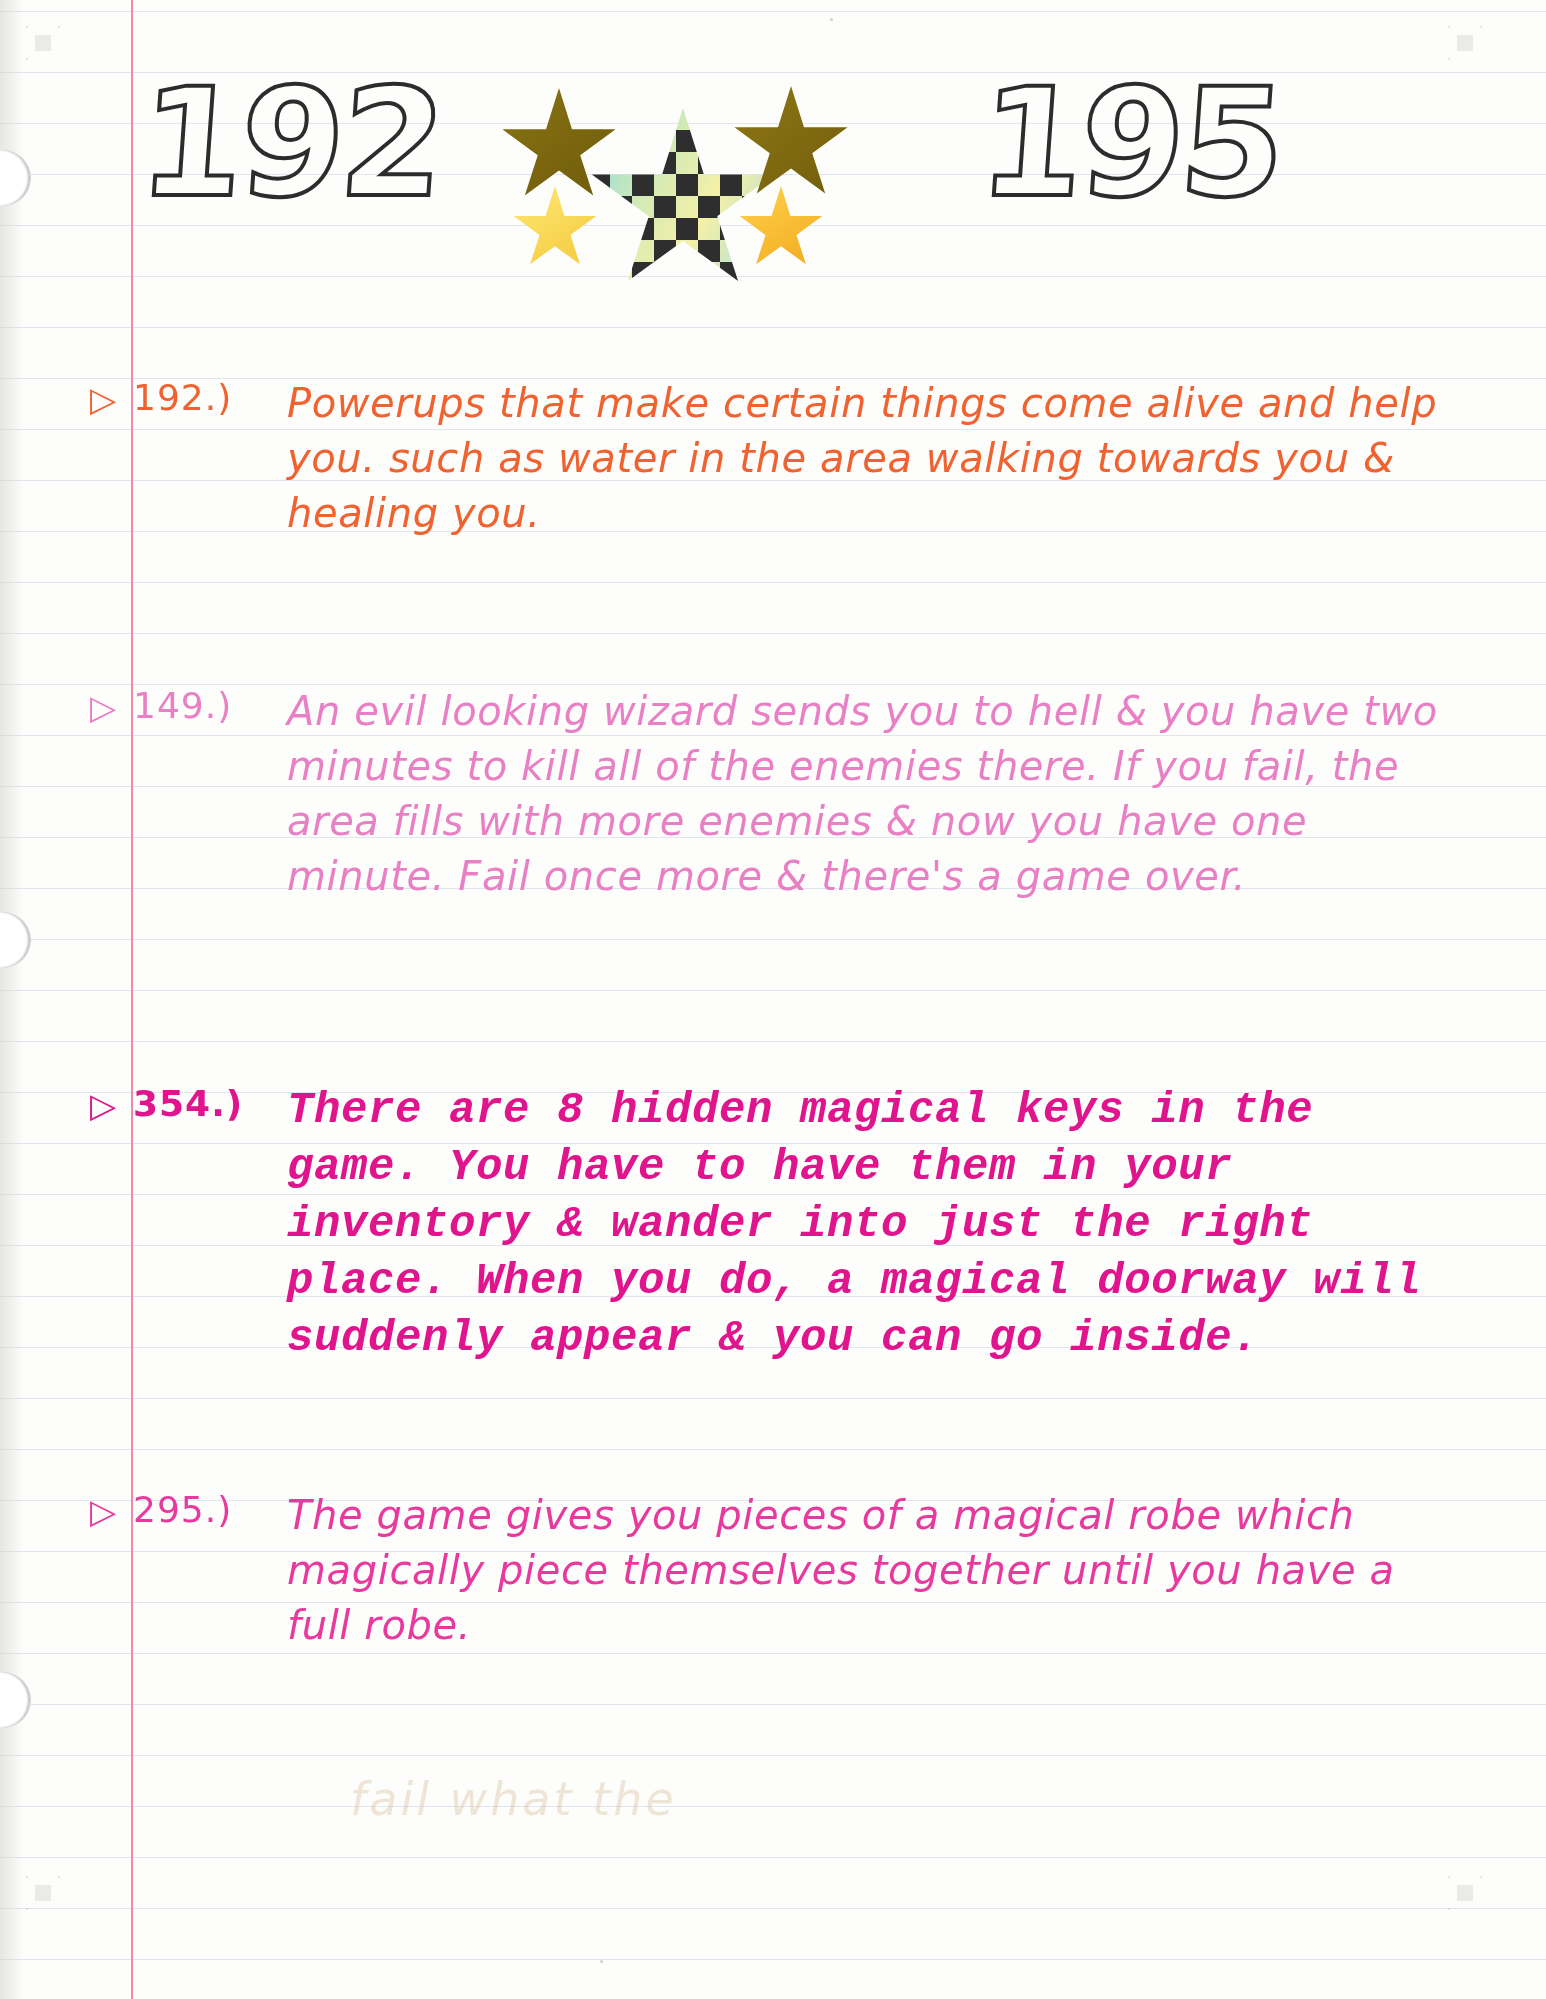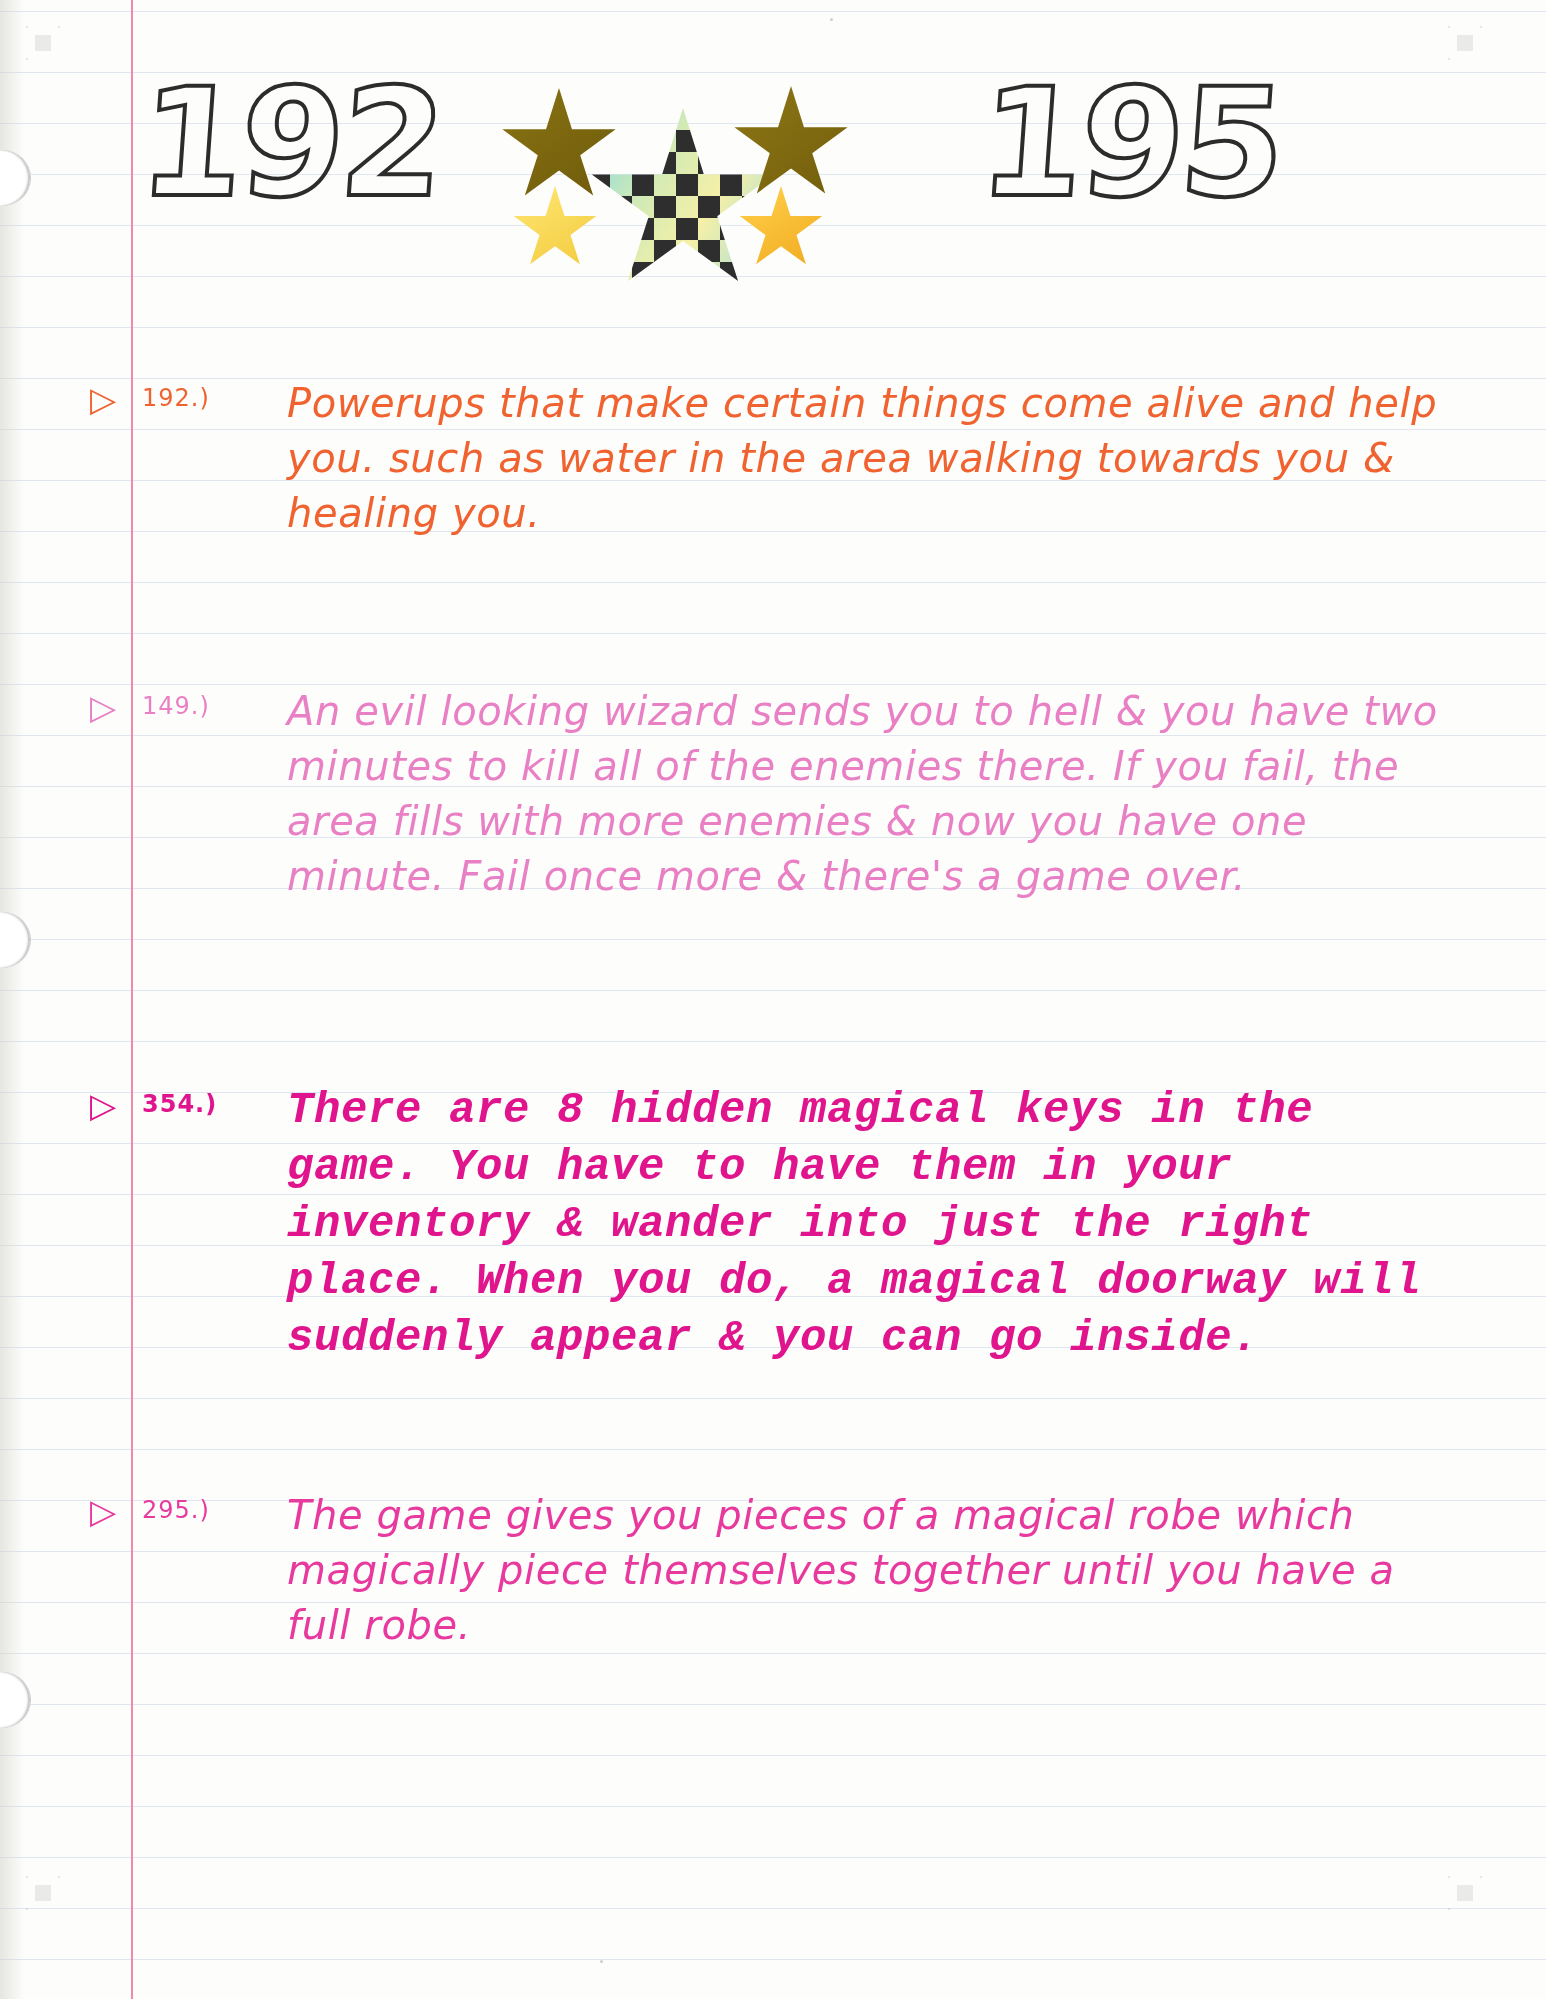--- a/index.html
+++ b/index.html
@@ -143,23 +143,23 @@
     position: absolute;
     left: 0;
     top: 4px;
     font-size: 34px;
     line-height: 34px;
     font-weight: bold;
     font-family: "DejaVu Sans", sans-serif;
   }
   .num {
     position: absolute;
-    left: 52px;
+    left: 43px;
     top: 0;
-    font-size: 24px;
+    font-size: 36px;
     line-height: 40px;
     letter-spacing: 1px;
   }
   .body {
     position: absolute;
     left: 160px;
     top: -2px;
     width: 1180px;
     font-size: 40px;
     line-height: 55px;
@@ -254,14 +254,15 @@
     <div class="num">354.)</div>
     <div class="body hand">There are 8 hidden magical keys in the game. You have to have them in your inventory &amp; wander into just the right place. When you do, a magical doorway will suddenly appear &amp; you can go inside.</div>
   </div>
 
   <div class="entry e195">
     <div class="bullet">▷</div>
     <div class="num">295.)</div>
     <div class="body hand">The game gives you pieces of a magical robe which magically piece themselves together until you have a full robe.</div>
   </div>
 
+  <div class="ghost hand">fail what the</div>
 
 </div>
 
 </body></html>

